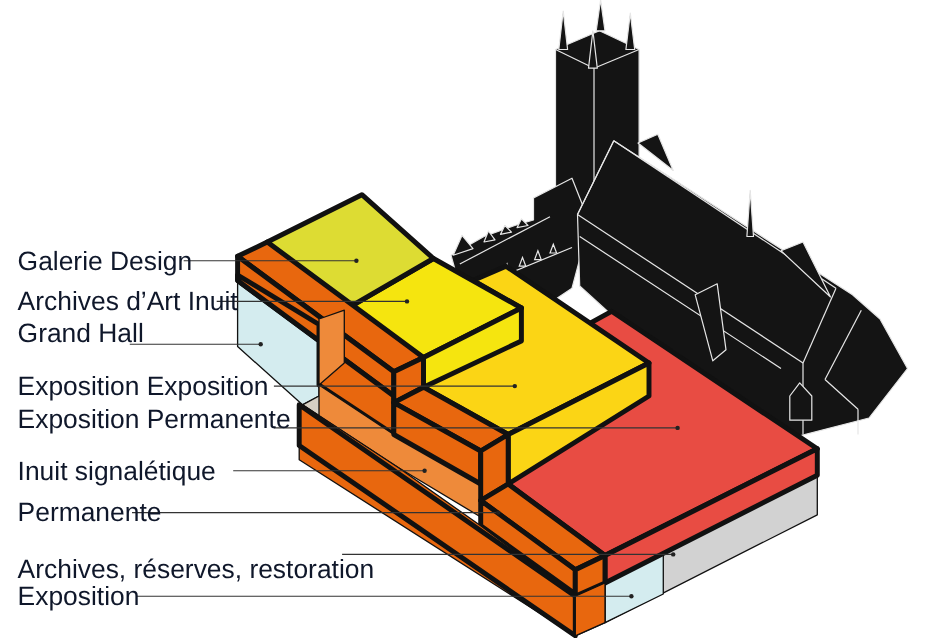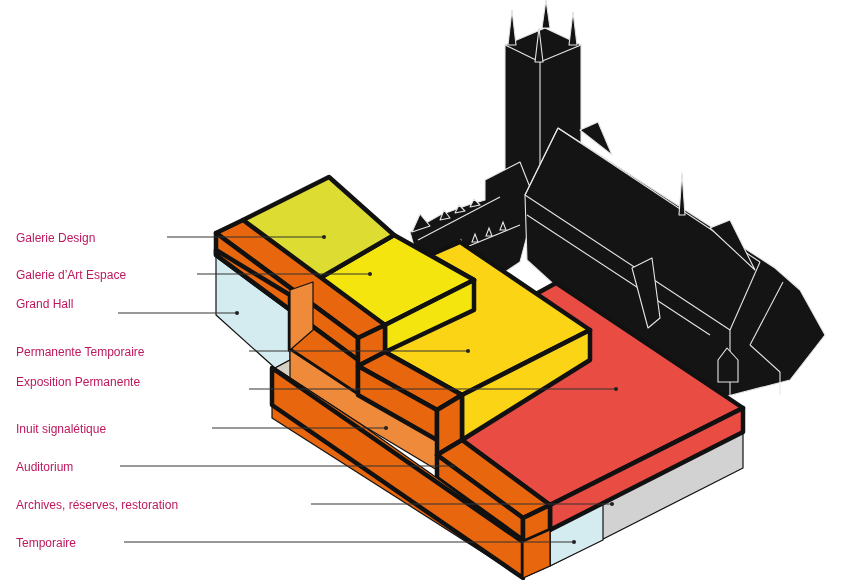--- a/index.html
+++ b/index.html
@@ -1,18 +1,18 @@
 <!DOCTYPE html>
 <html><head>
 <meta charset="utf-8">
 <style>
   html, body { margin:0; padding:0; background:#ffffff; }
   body { width:850px; height:580px; position:relative; overflow:hidden; font-family:"Liberation Sans", sans-serif; }
   #diagram { position:absolute; left:0; top:0; width:850px; height:580px; }
-  .label { position:absolute; left:16px; font-size:12px; color:#be185d; white-space:nowrap; line-height:20px; }
+  .label { position:absolute; left:16px; font-size:24px; color:#0f172a; white-space:nowrap; line-height:20px; }
   .leader { stroke:#333333; stroke-width:1; }
   .dot { fill:#222222; }
   .thick { stroke:#111111; stroke-width:4.5; stroke-linejoin:round; }
   .thin { stroke:#111111; stroke-width:1.2; stroke-linejoin:round; }
   .church { fill:#141414; stroke:#e6e6e6; stroke-width:1.1; stroke-linejoin:round; }
   .church-line { stroke:#e6e6e6; stroke-width:1.1; fill:none; }
 </style>
 </head>
 <body>
 
@@ -131,20 +131,20 @@
     <line class="leader" x1="120" y1="466" x2="453" y2="466"></line>
     <circle class="dot" cx="453" cy="466" r="2"></circle>
     <line class="leader" x1="311" y1="504" x2="612" y2="504"></line>
     <circle class="dot" cx="612" cy="504" r="2"></circle>
     <line class="leader" x1="124" y1="542" x2="574" y2="542"></line>
     <circle class="dot" cx="574" cy="542" r="2"></circle>
   </g>
 </svg>
 
 <div class="label" style="top:228px">Galerie Design</div>
-<div class="label" style="top:265px">Galerie d’Art Espace</div>
+<div class="label" style="top:265px">Archives d’Art Inuit</div>
 <div class="label" style="top:294px">Grand Hall</div>
-<div class="label" style="top:342px">Permanente Temporaire</div>
+<div class="label" style="top:342px">Exposition Exposition</div>
 <div class="label" style="top:372px">Exposition Permanente</div>
 <div class="label" style="top:419px">Inuit signalétique</div>
-<div class="label" style="top:457px">Auditorium</div>
-<div class="label" style="top:495px">Archives, réserves, restoration</div>
-<div class="label" style="top:533px">Temporaire</div>
+<div class="label" style="top:457px">Permanente</div>
+<div class="label" style="top:508px">Archives, réserves, restoration</div>
+<div class="label" style="top:533px">Exposition</div>
 
 </body></html>

